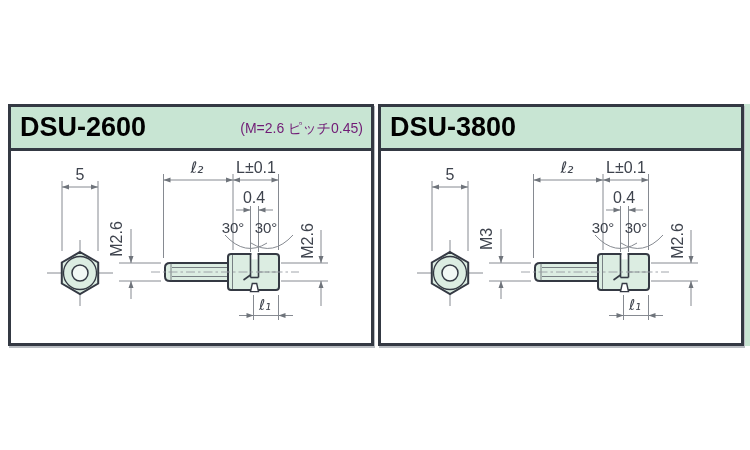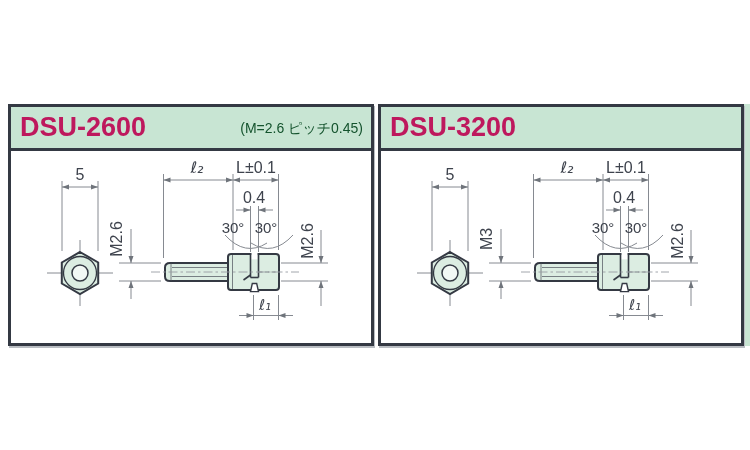--- a/index.html
+++ b/index.html
@@ -11,22 +11,22 @@
 
   .panel{position:absolute;top:104px;width:360px;height:236px;
          border:3px solid #343943;background:#ffffff;
          box-shadow:1px 2px 0 #b9bdc2;}
   .panel.p-left{left:8px;}
   .panel.p-right{left:378px;}
 
   .panel-header{height:44px;background:#c8e5d3;border-bottom:3px solid #343943;
                 display:flex;align-items:center;justify-content:space-between;
                 padding:0 8px 0 9px;box-sizing:border-box;white-space:nowrap;}
-  .panel-title{font-size:27px;font-weight:bold;color:#be185d;letter-spacing:0;}
-  .panel-spec{font-size:14px;color:#14532d;padding-top:3px;}
+  .panel-title{font-size:27px;font-weight:bold;color:#000000;letter-spacing:0;}
+  .panel-spec{font-size:14px;color:#701a75;padding-top:3px;}
 
   .drawing{position:relative;width:360px;height:189px;background:#ffffff;}
   .drawing svg{position:absolute;left:0;top:0;}
 
   
   .part{fill:#dcede2;stroke:#343943;stroke-width:2;}
   .ol  {stroke:#343943;stroke-width:1.6;fill:none;}
   .thin{stroke:#5d626b;stroke-width:0.8;fill:none;}
   .dim {stroke:#868a91;stroke-width:1;fill:none;}
   .cl  {stroke:#979ca3;stroke-width:0.9;fill:none;stroke-dasharray:9 3 2.5 3;}
@@ -135,21 +135,21 @@
         <polygon class="ah" points="242.5,164.5 235.5,162 235.5,167"></polygon>
         <polygon class="ah" points="267.5,164.5 274.5,162 274.5,167"></polygon>
         <text class="dt it" x="254" y="159" text-anchor="middle">ℓ₁</text>
       </g>
     </svg>
   </div>
 </div>
 
 <div class="panel p-right">
   <div class="panel-header">
-    <span class="panel-title">DSU-3200</span>
+    <span class="panel-title">DSU-3800</span>
   </div>
   <div class="drawing">
     <svg width="360" height="189" viewBox="0 0 360 189">
 
       <g>
         <line class="dim" x1="36" y1="122" x2="102" y2="122"></line>
         <line class="dim" x1="69" y1="89" x2="69" y2="155"></line>
         <polygon class="part" points="69,101 87.2,111.5 87.2,132.5 69,143 50.8,132.5 50.8,111.5"></polygon>
         <circle class="ring" cx="69" cy="122" r="16.5"></circle>
         <circle class="hole" cx="69" cy="122" r="8"></circle>

